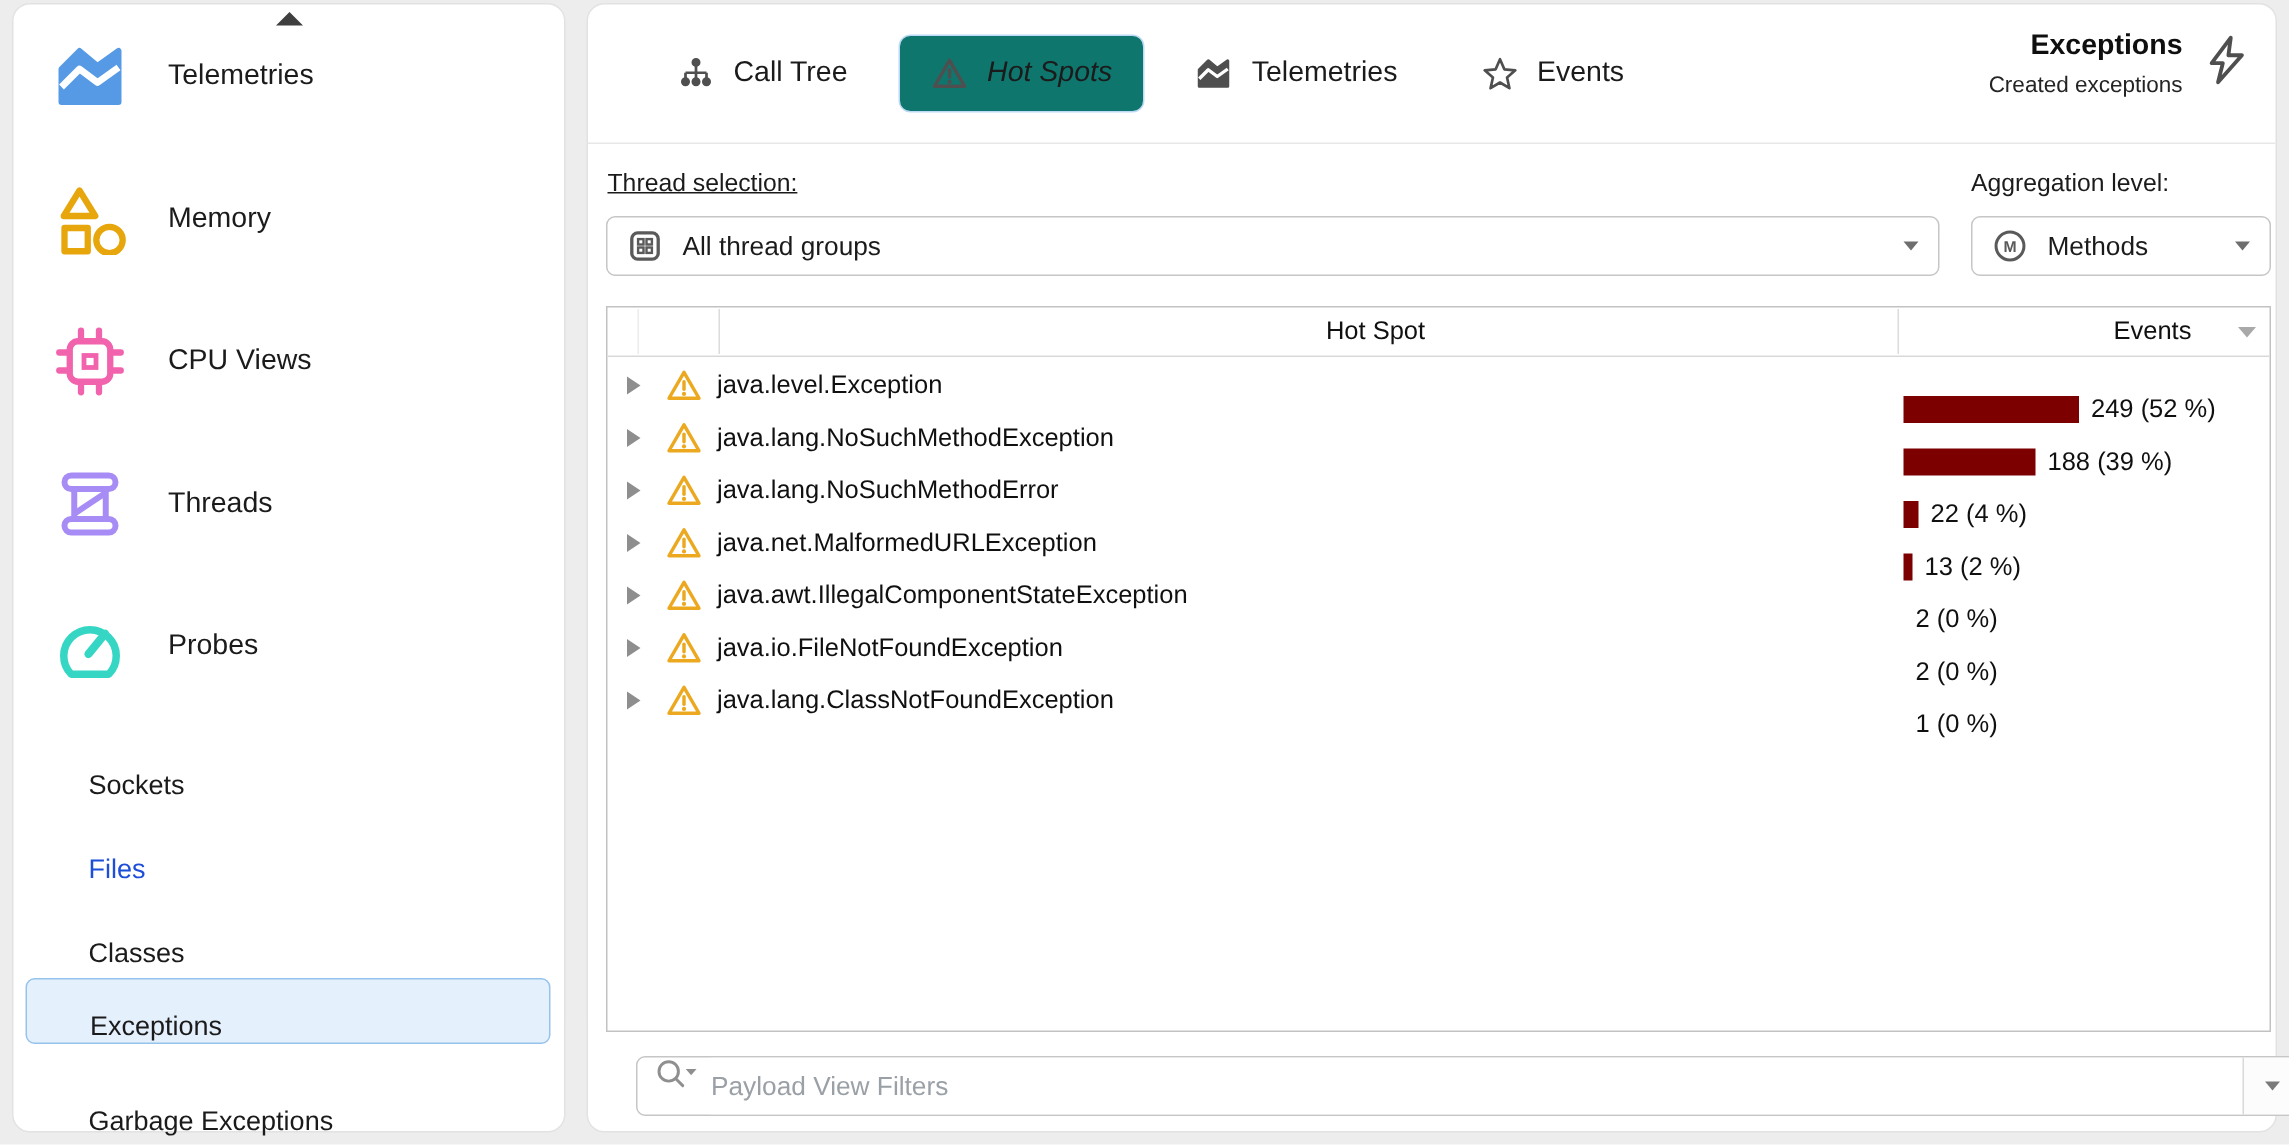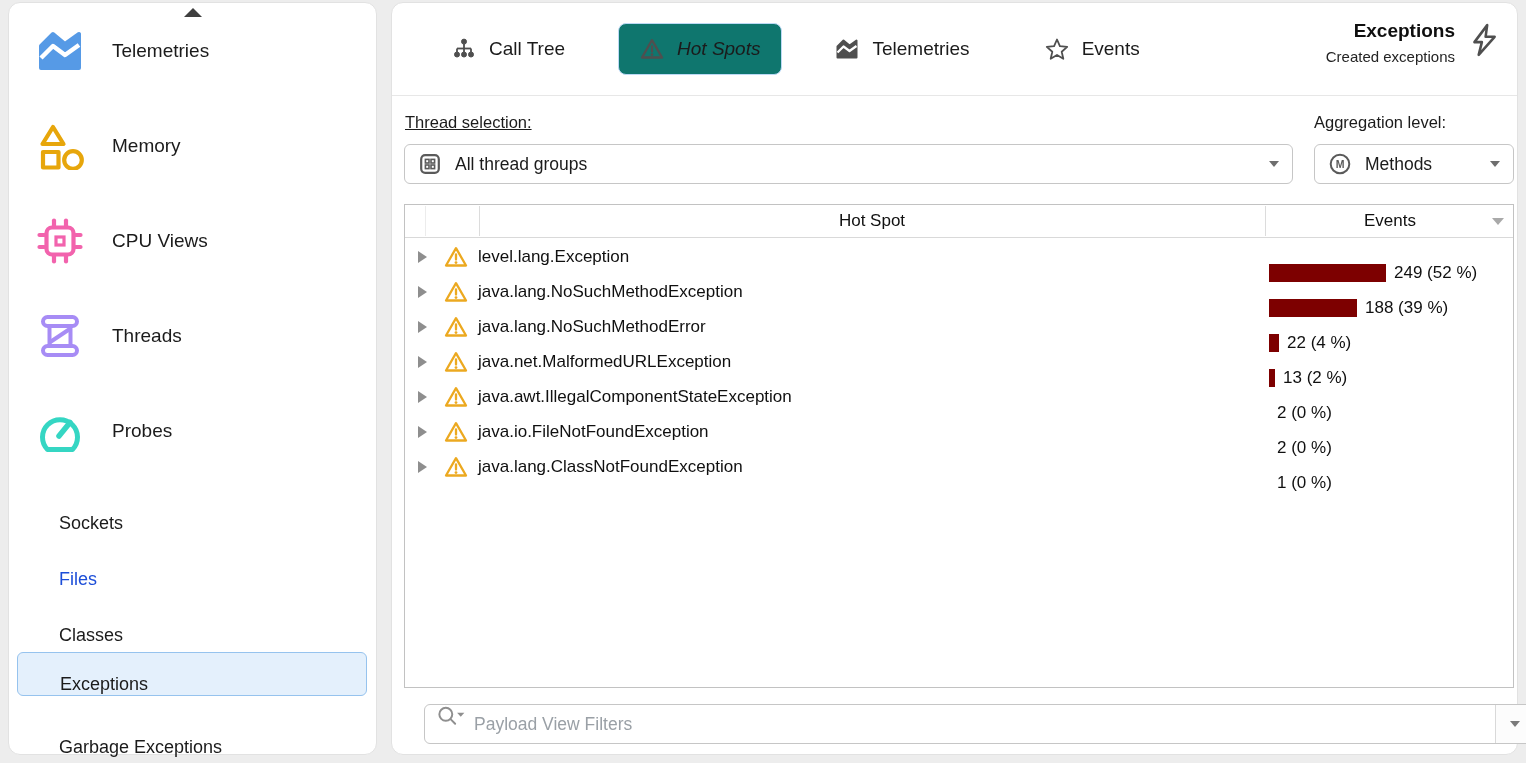--- a/index.html
+++ b/index.html
@@ -72,21 +72,21 @@
   
   .hs-table {
     position:absolute; left:12px; top:201px; width:1110px; height:484px;
     border:1px solid #c2c2c2; background:#fff;
   }
   .thead { position:relative; height:33px; border-bottom:1px solid #d9d9d9; }
   .th-div { position:absolute; top:1px; bottom:1px; width:1px; background:#dcdcdc; }
   .th-div.d1 { left:20px; background:#ececec; }
   .th-div.d2 { left:74px; }
   .th-div.d3 { left:860px; }
-  .th-text { position:absolute; top:0; line-height:32px; font-size:17px; text-align:center; color:#101010; cursor:pointer; }
+  .th-text { position:absolute; top:0; line-height:32px; font-size:17px; text-align:center; color:#101010; cursor:pointer;margin-left:45px; }
   .th-hotspot { left:74px; width:786px; }
   .th-events { left:860px; width:250px; }
   .sort-arrow {
     position:absolute; right:9px; top:13px; width:0; height:0;
     border-left:6px solid transparent; border-right:6px solid transparent;
     border-top:7px solid #a9a9a9;
   }
   .rows { position:absolute; top:34px; left:0; right:0; }
   .row { position:relative; height:35px; display:flex; align-items:center; cursor:default; }
   .expander {
@@ -197,21 +197,21 @@
     <span>Exceptions</span>
   </div>
       <div class="sub-item">
     <span>Garbage Exceptions</span>
   </div>
     </div>
 </aside>
 
 <main class="panel right-panel">
   <div class="tabsbar">
-    <div id="tabs" style="display:flex;align-items:center;gap:19px;">
+    <div id="tabs" style="display:flex;align-items:center;">
         <div class="tab">
     <span class="t-icon">
             <svg width="24" height="24" viewBox="0 0 24 24" fill="#4f4f4f" stroke="#4f4f4f">
               <circle cx="12" cy="4.6" r="2.5"></circle>
               <circle cx="5" cy="17.5" r="2.5"></circle>
               <circle cx="12" cy="17.5" r="2.5"></circle>
               <circle cx="19" cy="17.5" r="2.5"></circle>
               <g fill="none" stroke-width="1.8">
                 <line x1="12" y1="7" x2="12" y2="11.5"></line>
                 <line x1="5" y1="11.5" x2="19" y2="11.5"></line>
@@ -306,21 +306,21 @@
     <div class="rows" id="rows">
         <div class="row">
     <span class="expander"></span>
     <span class="row-warn">
             <svg width="24" height="24" viewBox="0 0 24 24">
               <path d="M12 3.2 L22 20.5 H2 Z" fill="none" stroke="#eca920" stroke-width="2.3" stroke-linejoin="round"></path>
               <line x1="12" y1="9.5" x2="12" y2="14.5" stroke="#eca920" stroke-width="2.3" stroke-linecap="round"></line>
               <circle cx="12" cy="17.6" r="1.4" fill="#eca920"></circle>
             </svg>
           </span>
-    <span class="row-label">level.lang.Exception</span>
+    <span class="row-label">java.level.Exception</span>
     <span class="row-events">
             <span class="bar" style="width:117px;background:#7d0000"></span>
             <span class="ev-text">249 (52 %)</span>
           </span>
   </div>
         <div class="row">
     <span class="expander"></span>
     <span class="row-warn">
             <svg width="24" height="24" viewBox="0 0 24 24">
               <path d="M12 3.2 L22 20.5 H2 Z" fill="none" stroke="#eca920" stroke-width="2.3" stroke-linejoin="round"></path>

